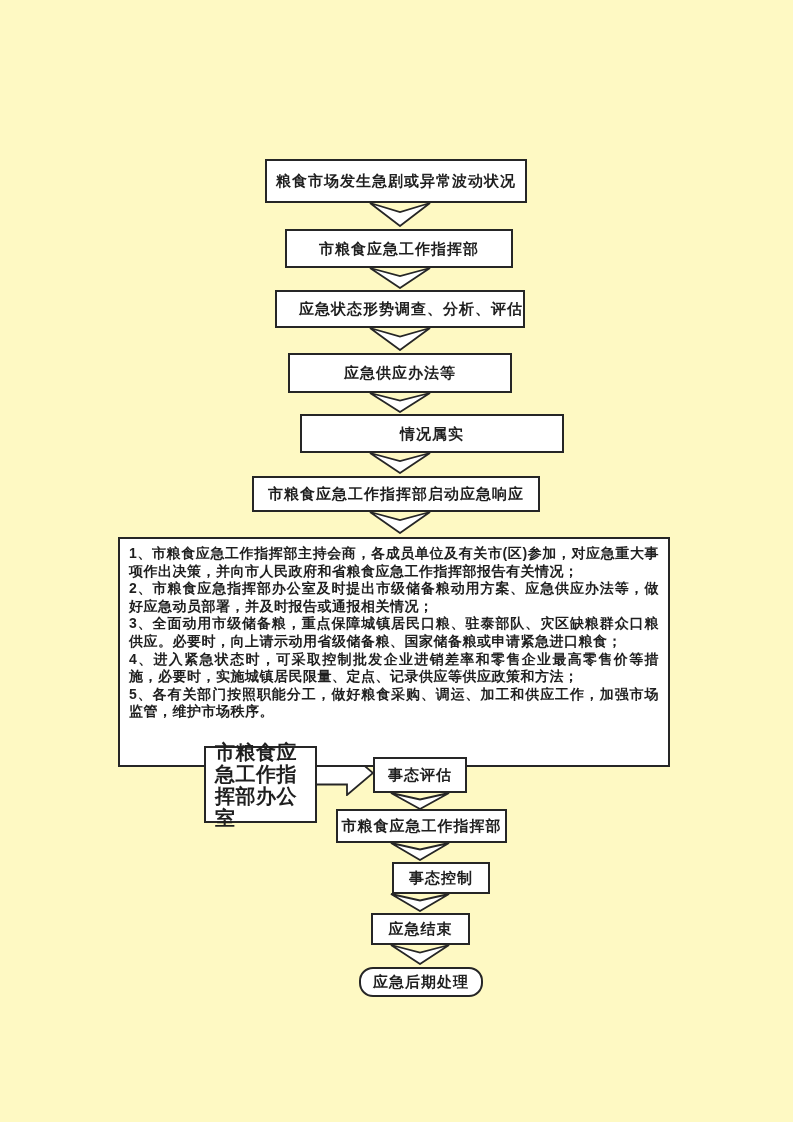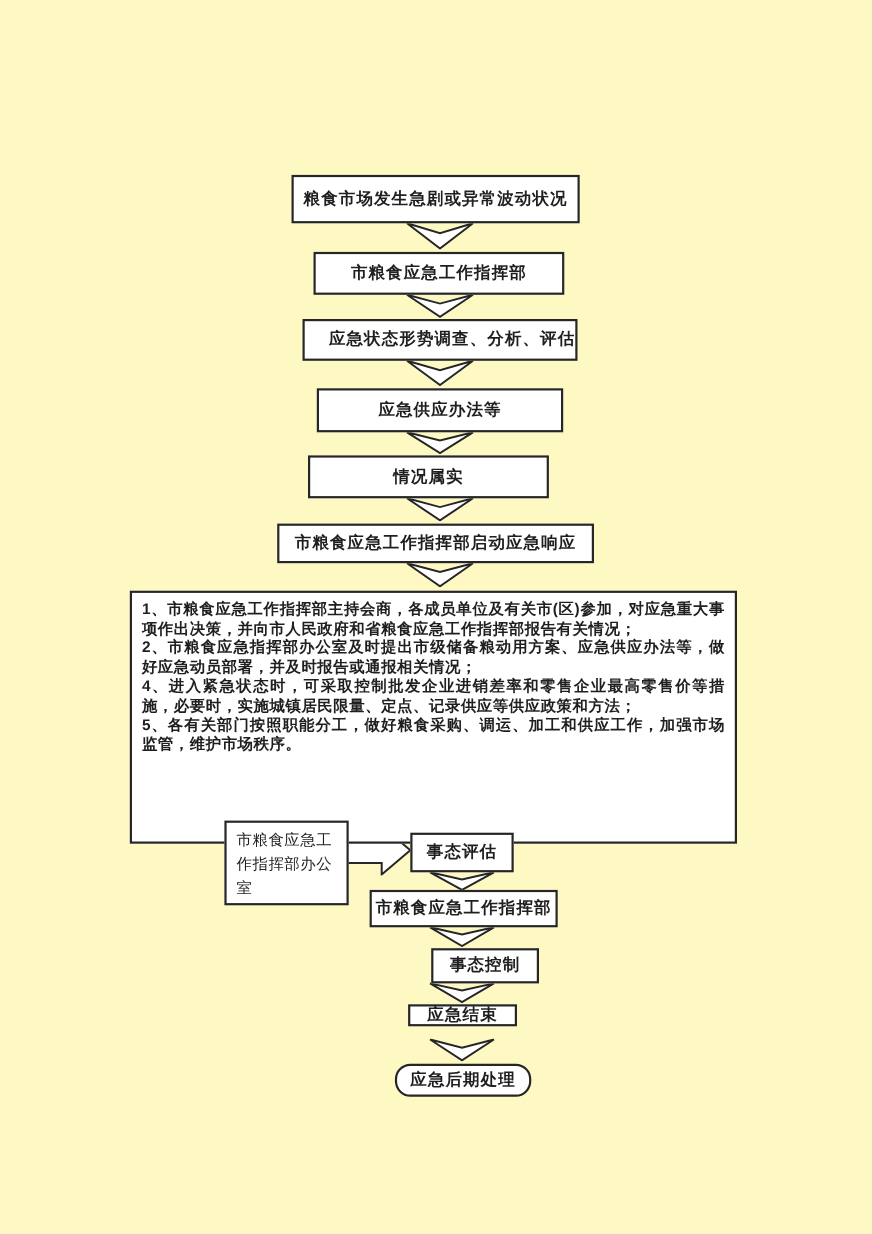--- a/index.html
+++ b/index.html
@@ -46,22 +46,22 @@
     letter-spacing: 0.5px;
   }
   .side-box {
     position: absolute;
     left: 204px; top: 746px;
     width: 113px; height: 77px;
     border: 2px solid #262626;
     background: #ffffff;
     display: flex;
     align-items: center;
-    font-size: 14px;
-    font-weight: normal;
+    font-size: 20px;
+    font-weight: bold;
     line-height: 22px;
     padding-left: 9px;
     letter-spacing: 0.5px;
     z-index: 2;
   }
   .arrow { position: absolute; z-index: 1; }
   svg { display: block; }
 </style>
 </head>
 <body>
@@ -69,21 +69,21 @@
 <div class="page">
 
   <div class="flow-box" style="left:265px; top:159px; width:262px; height:44px;">粮食市场发生急剧或异常波动状况</div>
 
   <div class="flow-box" style="left:285px; top:229px; width:228px; height:39px;">市粮食应急工作指挥部</div>
 
   <div class="flow-box" style="left:275px; top:290px; width:250px; height:38px;padding-left:22px;">应急状态形势调查、分析、评估</div>
 
   <div class="flow-box" style="left:288px; top:353px; width:224px; height:40px;">应急供应办法等</div>
 
-  <div class="flow-box" style="left:280px; top:414px; width:219px; height:39px;">情况属实</div>
+  <div class="flow-box" style="left:300px; top:414px; width:264px; height:39px;">情况属实</div>
 
   <div class="flow-box" style="left:252px; top:476px; width:288px; height:36px;">市粮食应急工作指挥部启动应急响应</div>
 
   <div class="arrow" style="left:369px; top:202px;">
     <svg width="62" height="25" viewBox="0 0 62 25" preserveAspectRatio="none">
       <polygon points="1,1 31,24 61,1 31,10" fill="#ffffff" stroke="#262626" stroke-width="1.8"></polygon>
     </svg>
   </div>
   <div class="arrow" style="left:369px; top:267px;">
     <svg width="62" height="22" viewBox="0 0 62 22" preserveAspectRatio="none">
@@ -107,20 +107,21 @@
   </div>
   <div class="arrow" style="left:369px; top:511px;">
     <svg width="62" height="23" viewBox="0 0 62 23" preserveAspectRatio="none">
       <polygon points="1,1 31,22 61,1 31,9" fill="#ffffff" stroke="#262626" stroke-width="1.8"></polygon>
     </svg>
   </div>
 
   <div class="measures-box">
     <div class="measure-line">1、市粮食应急工作指挥部主持会商，各成员单位及有关市(区)参加，对应急重大事项作出决策，并向市人民政府和省粮食应急工作指挥部报告有关情况；</div>
     <div class="measure-line">2、市粮食应急指挥部办公室及时提出市级储备粮动用方案、应急供应办法等，做好应急动员部署，并及时报告或通报相关情况；</div>
+    <div class="measure-line">3、全面动用市级储备粮，重点保障城镇居民口粮、驻泰部队、灾区缺粮群众口粮供应。必要时，向上请示动用省级储备粮、国家储备粮或申请紧急进口粮食；</div>
     <div class="measure-line">4、进入紧急状态时，可采取控制批发企业进销差率和零售企业最高零售价等措施，必要时，实施城镇居民限量、定点、记录供应等供应政策和方法；</div>
     <div class="measure-line">5、各有关部门按照职能分工，做好粮食采购、调运、加工和供应工作，加强市场监管，维护市场秩序。</div>
   </div>
 
   <div class="arrow" style="left:403px; top:714px;">
     <svg width="29" height="45" viewBox="0 0 29 45">
       <path d="M 8.5,0 L 8.5,27 L 1,27 L 14.5,44 L 28,27 L 20.5,27 L 20.5,0" fill="#ffffff" stroke="#262626" stroke-width="1.8" stroke-linejoin="miter"></path>
     </svg>
   </div>
 
@@ -131,21 +132,21 @@
       <path d="M 0,11.5 L 31,11.5 L 31,1 L 57,23 L 31,45 L 31,34.5 L 0,34.5" fill="#ffffff" stroke="#262626" stroke-width="1.8" stroke-linejoin="miter"></path>
     </svg>
   </div>
 
   <div class="flow-box" style="left:373px; top:757px; width:94px; height:36px;">事态评估</div>
 
   <div class="flow-box" style="left:336px; top:809px; width:171px; height:34px;">市粮食应急工作指挥部</div>
 
   <div class="flow-box" style="left:392px; top:862px; width:98px; height:32px;">事态控制</div>
 
-  <div class="flow-box" style="left:371px; top:913px; width:99px; height:20px;">应急结束</div>
+  <div class="flow-box" style="left:371px; top:913px; width:99px; height:32px;">应急结束</div>
 
   <div class="flow-box" style="left:359px; top:967px; width:124px; height:30px;border-radius:14px;">应急后期处理</div>
 
   <div class="arrow" style="left:390px; top:792px;">
     <svg width="60" height="18" viewBox="0 0 60 18" preserveAspectRatio="none">
       <polygon points="1,1 30,17 59,1 30,7.5" fill="#ffffff" stroke="#262626" stroke-width="1.8"></polygon>
     </svg>
   </div>
   <div class="arrow" style="left:390px; top:842px;">
     <svg width="60" height="19" viewBox="0 0 60 19" preserveAspectRatio="none">

